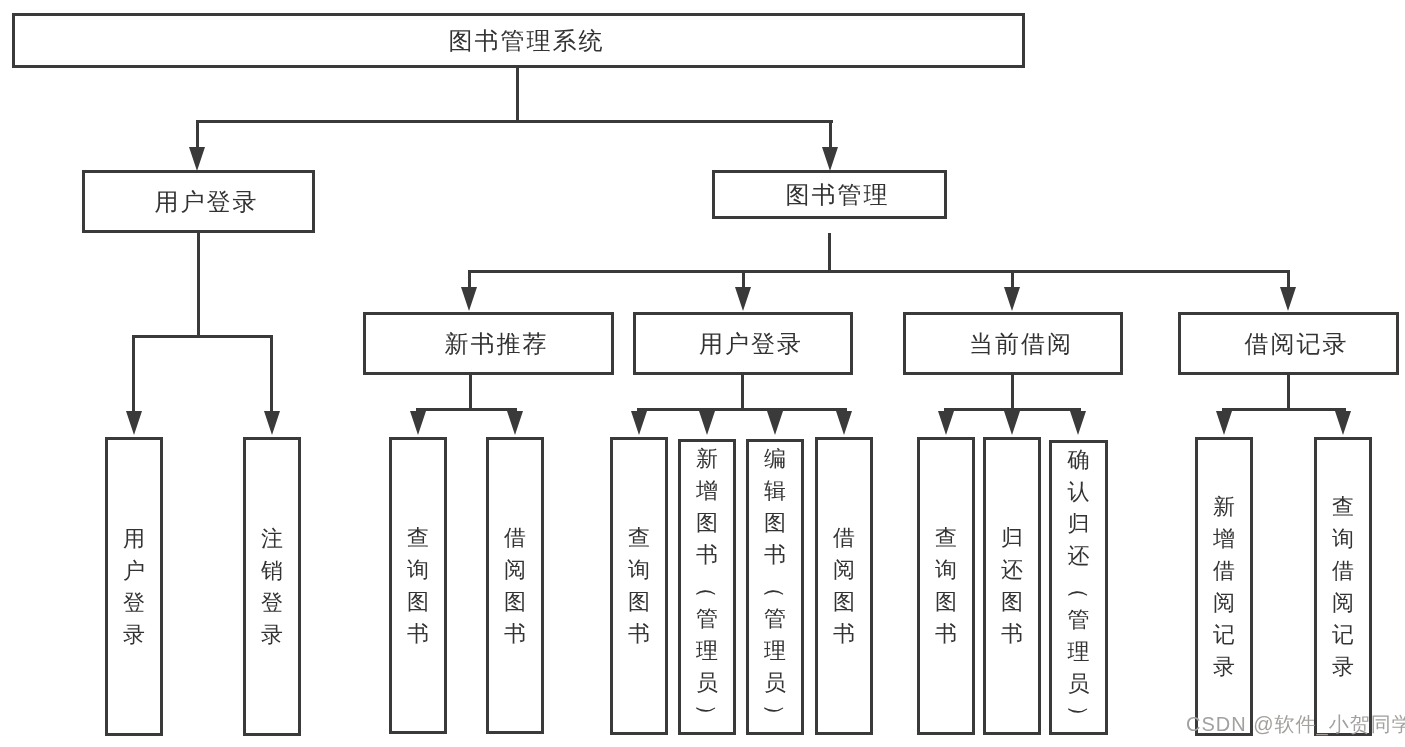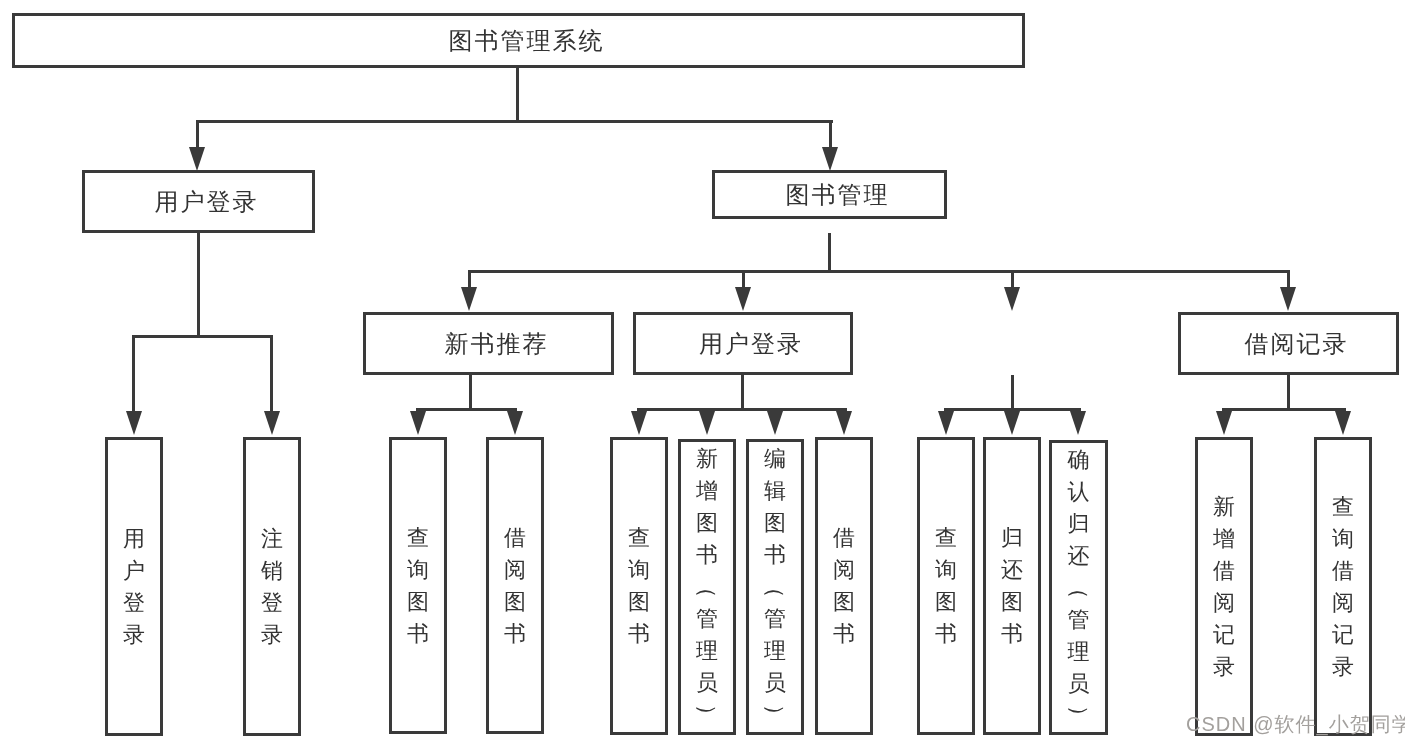--- a/index.html
+++ b/index.html
@@ -76,20 +76,21 @@
   <div class="node" style="left:12px;top:13px;width:1013px;height:55px">图书管理系统</div>
 
   <div class="node" style="left:82px;top:170px;width:233px;height:63px">用户登录</div>
 
   <div class="node" style="left:712px;top:170px;width:235px;height:49px">图书管理</div>
 
   <div class="node" style="left:363px;top:312px;width:251px;height:63px">新书推荐</div>
 
   <div class="node" style="left:633px;top:312px;width:220px;height:63px">用户登录</div>
 
+  <div class="node" style="left:903px;top:312px;width:220px;height:63px">当前借阅</div>
 
   <div class="node" style="left:1178px;top:312px;width:221px;height:63px">借阅记录</div>
 
   <div class="node leaf" style="left:105px;top:437px;width:58px;height:299px">
       <span class="ch">用</span>
       <span class="ch">户</span>
       <span class="ch">登</span>
       <span class="ch">录</span>
     </div>
   <div class="node leaf" style="left:243px;top:437px;width:58px;height:299px">

